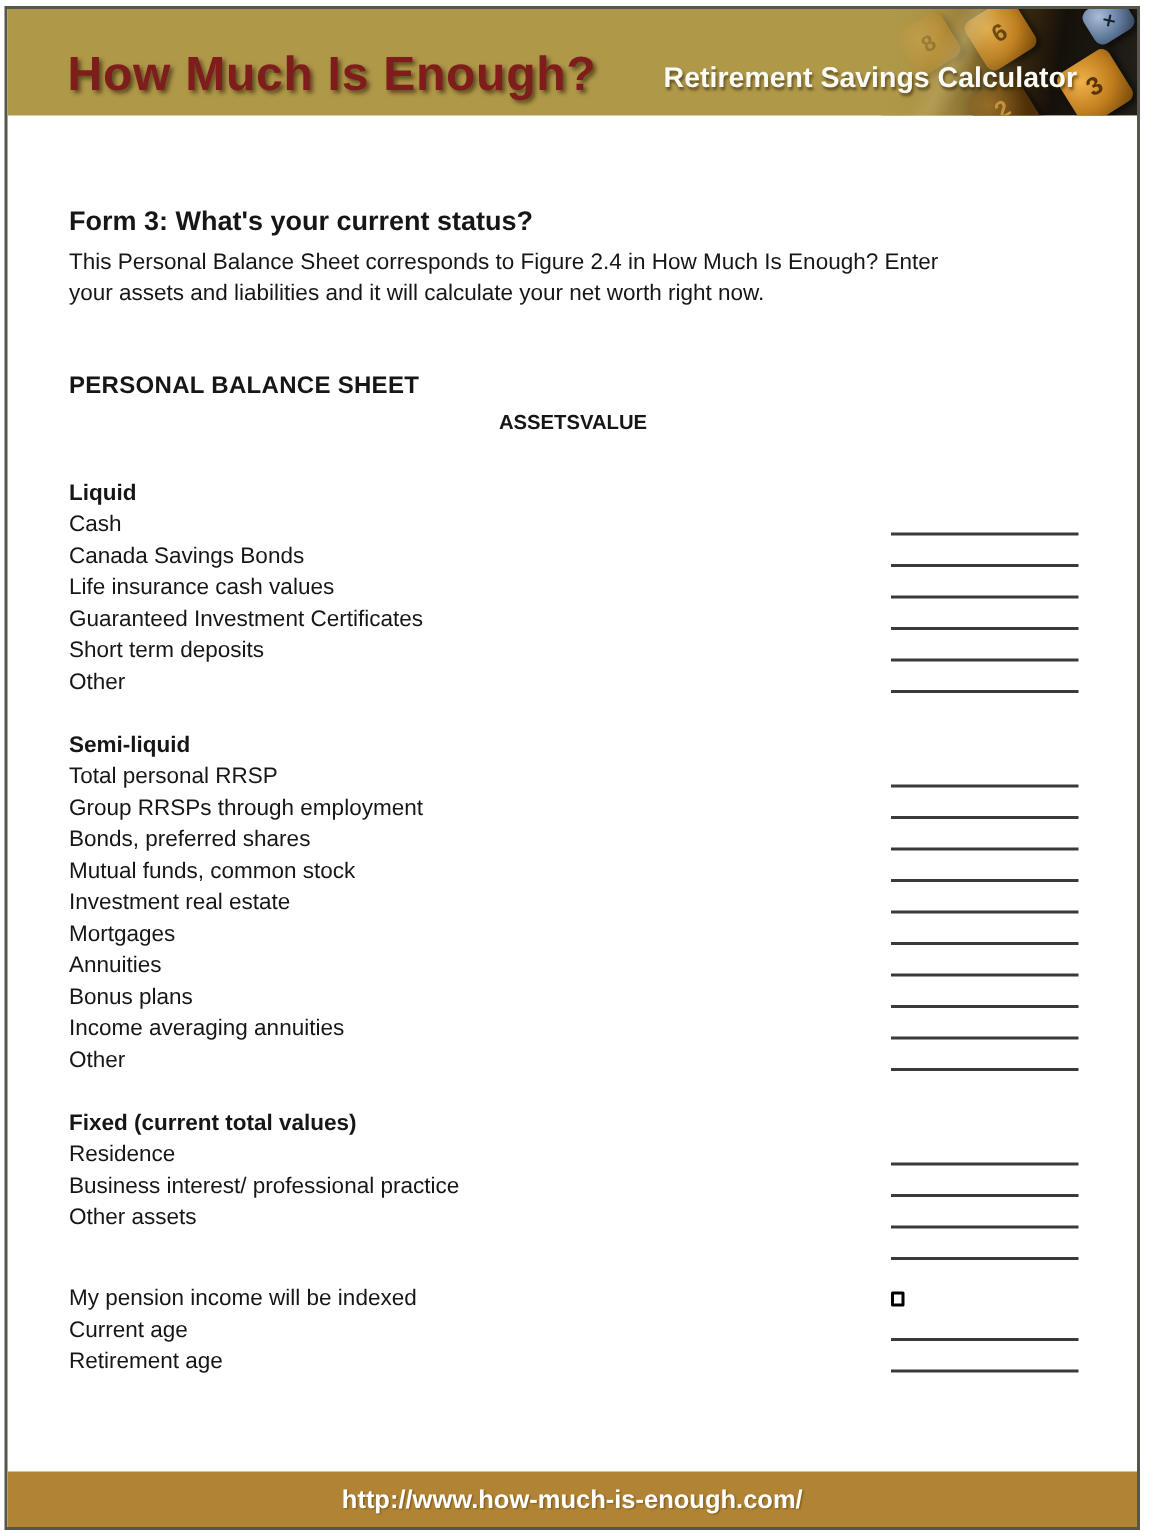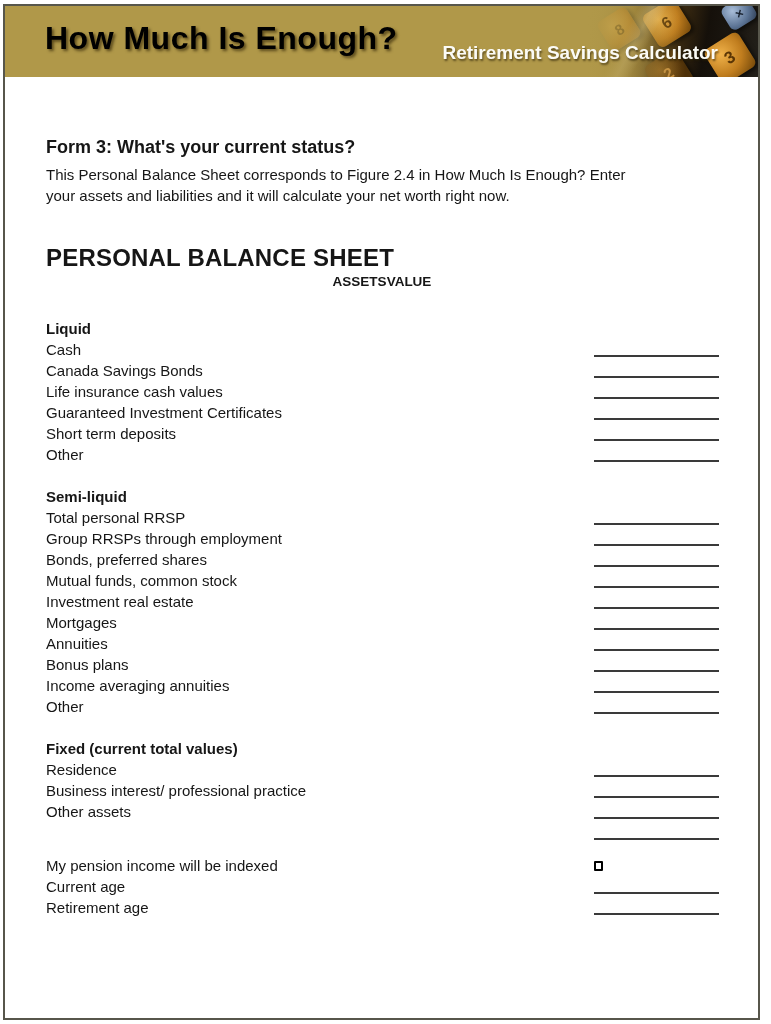--- a/index.html
+++ b/index.html
@@ -21,22 +21,22 @@
   }
 
   
   .banner {
     position:relative;
     height:71px;
     background:#b09849;
     overflow:hidden;
   }
   .banner-title {
-    position:absolute; left:40px; top:14px;
-    font-size:32px; font-weight:bold; color:#000000;
+    position:absolute; left:40px; top:25px;
+    font-size:32px; font-weight:bold; color:#7f1d1d;
     letter-spacing:0.5px;
     text-shadow:2px 2px 3px rgba(45,33,5,0.65);
     z-index:3;
   }
   .banner-subtitle {
     position:absolute; right:40px; bottom:13px;
     font-size:19px; font-weight:bold; color:#fbfbf6;
     text-shadow:1px 2px 2px rgba(40,30,5,0.6);
     z-index:3;
     text-align:right;
@@ -70,21 +70,21 @@
   }
 
   
   .main { padding:60px 40px 0 41px; }
 
   .form-heading { font-size:18px; font-weight:bold; margin:0; line-height:20px; }
   .intro { margin-top:7px; font-size:15px; line-height:21px; }
 
   .sheet-title {
     margin-top:40px;
-    font-size:24px; font-weight:bold;
+    font-size:16px; font-weight:bold;
     letter-spacing:0.2px;
     line-height:24px;
   }
   .cols {
     margin-top:4px;
     display:flex; justify-content:center;
     font-size:13.5px; font-weight:bold;
     line-height:16px;
   }
 
@@ -191,15 +191,18 @@
             <div class="row"><div class="vline"></div></div>
           </div>
         </div>
       <div id="extras" class="extras">
           <div class="row"><div class="lab">My pension income will be indexed</div><div class="checkbox"></div></div>
           <div class="row"><div class="lab">Current age</div><div class="vline"></div></div>
           <div class="row"><div class="lab">Retirement age</div><div class="vline"></div></div>
         </div>
     </main>
 
+    <footer class="footer-band">
+      <a class="footer-url" href="#">http://www.how-much-is-enough.com/</a>
+    </footer>
 
   </div>
 </div>
 
 </body></html>

